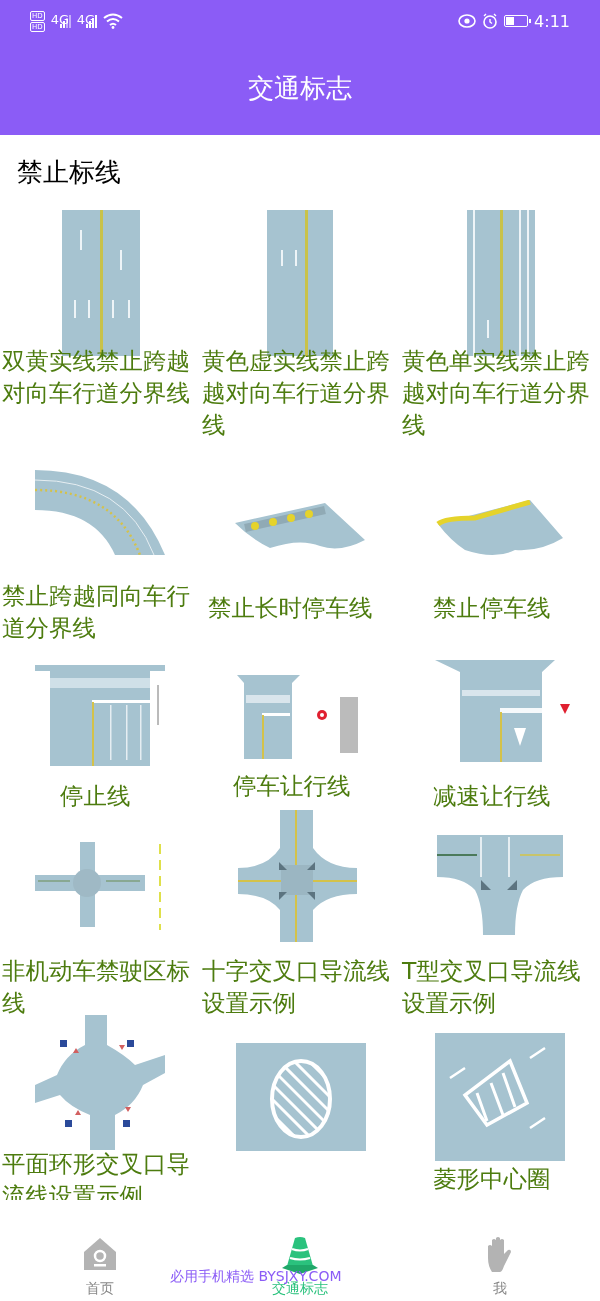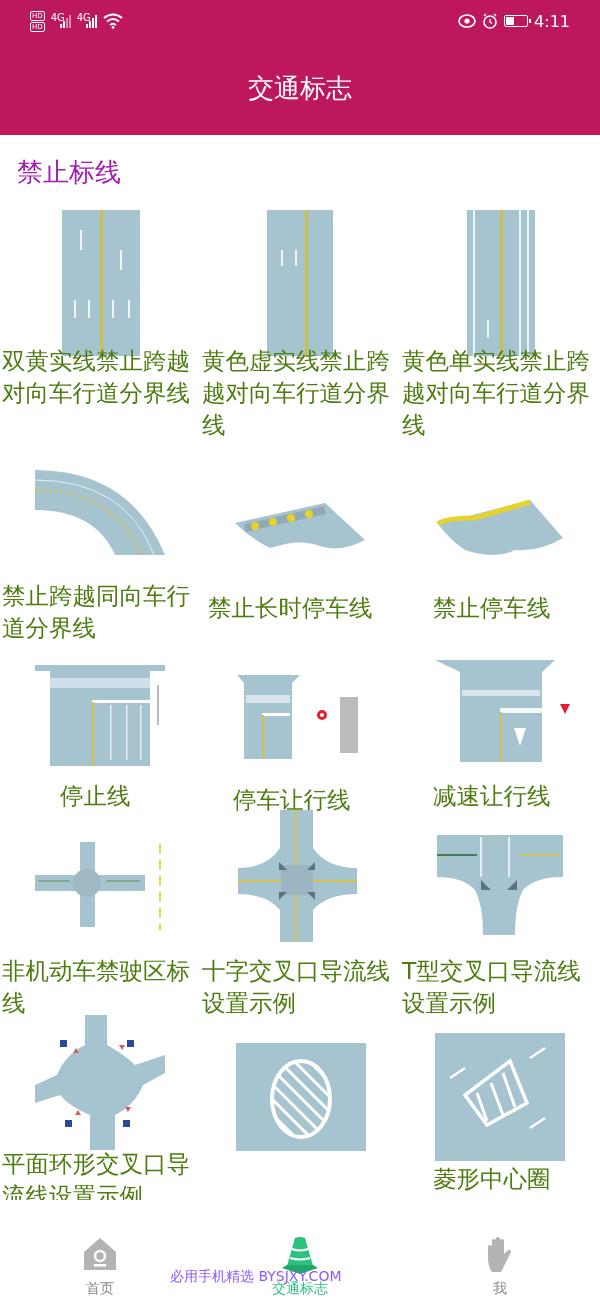--- a/index.html
+++ b/index.html
@@ -1,33 +1,33 @@
 <!DOCTYPE html>
 <html><head>
 <meta charset="utf-8">
 <style>
   * { box-sizing: border-box; margin: 0; padding: 0; }
   html, body { width: 600px; height: 1301px; overflow: hidden; background: #fff; }
   body { font-family: "DejaVu Sans", "Liberation Sans", sans-serif; position: relative; }
 
-  .header { position: absolute; left: 0; top: 0; width: 600px; height: 135px; background: #be185d; color: #fff; }
+  .header { position: absolute; left: 0; top: 0; width: 600px; height: 135px; background: #8b5cf6; color: #fff; }
   .status-bar { height: 42px; display: flex; align-items: center; justify-content: space-between; padding: 0 30px; font-size: 13px; }
   .sb-left { display: flex; align-items: center; gap: 6px; }
   .hd { display: flex; flex-direction: column; gap: 1px; font-size: 7px; line-height: 8px; }
   .hd span { border: 1px solid #fff; border-radius: 2px; padding: 0 1px; }
   .sig { display: flex; align-items: flex-end; gap: 1px; height: 14px; position: relative; padding-left: 9px; }
-  .sig .lbl { position: absolute; left: 0; top: -2px; font-size: 10px; }
+  .sig .lbl { position: absolute; left: 0; top: -2px; font-size: 13px; }
   .sig i { display: block; width: 2px; background: #fff; }
   .sb-right { display: flex; align-items: center; gap: 6px; font-size: 16px; }
   .battery { width: 24px; height: 12px; border: 1.5px solid #fff; border-radius: 2px; position: relative; }
   .battery::before { content: ""; position: absolute; left: 1px; top: 1px; bottom: 1px; width: 8px; background: #fff; }
   .battery::after { content: ""; position: absolute; right: -4px; top: 3px; width: 2px; height: 4px; background: #fff; }
   .title { text-align: center; font-size: 26px; line-height: 93px; height: 93px; }
 
-  .section-title { position: absolute; left: 17px; top: 155px; font-size: 26px; color: #a21caf; }
+  .section-title { position: absolute; left: 17px; top: 155px; font-size: 26px; color: #000000; }
 
   .grid { position: absolute; left: 0; top: 200px; width: 600px; }
   .cell { position: absolute; width: 200px; }
   .thumb { position: absolute; background: #a6c3d0; }
   .label { position: absolute; font-size: 23.5px; color: #4d7c0f; line-height: 32px; }
 
   .lane-y { position: absolute; top: 0; bottom: 0; width: 3px; background: #c9c24a; }
   .lane-w { position: absolute; width: 2px; background: #eef4f7; }
 
   .tabbar { position: absolute; left: 0; top: 1210px; width: 600px; height: 91px; background: #fff; }
@@ -169,21 +169,21 @@
   <div class="cell" style="left:200px;top:455px;height:170px">
     <svg style="position:absolute;left:32px;top:20px" width="140" height="90" viewBox="0 0 140 90">
       <path d="M5 0 L68 0 L60 8 L60 84 L12 84 L12 8 Z" fill="#a6c3d0"></path>
       <rect x="14" y="20" width="44" height="8" fill="#e6eef2" opacity=".8"></rect>
       <rect x="30" y="38" width="28" height="3" fill="#fff"></rect>
       <rect x="30" y="40" width="2" height="44" fill="#d4c24a"></rect>
       <circle cx="90" cy="40" r="5" fill="#e02030"></circle>
       <circle cx="90" cy="40" r="2" fill="#fff"></circle>
       <rect x="108" y="22" width="18" height="56" fill="#777" opacity=".5"></rect>
     </svg>
-    <div class="label" style="left:33px;top:129px;width:170px">停车让行线</div>
+    <div class="label" style="left:33px;top:115px;width:170px">停车让行线</div>
   </div>
 
   <div class="cell" style="left:400px;top:455px;height:170px">
     <svg style="position:absolute;left:30px;top:5px" width="150" height="104" viewBox="0 0 150 104">
       <path d="M5 0 L125 0 L112 12 L112 102 L30 102 L30 12 Z" fill="#a6c3d0"></path>
       <rect x="32" y="30" width="78" height="6" fill="#e6eef2" opacity=".8"></rect>
       <rect x="70" y="48" width="42" height="5" fill="#fff" opacity=".9"></rect>
       <rect x="70" y="52" width="2" height="50" fill="#d4c24a"></rect>
       <path d="M84 68 L96 68 L90 86 Z" fill="#fff"></path>
       <path d="M130 44 L140 44 L135 54 Z" fill="#e02030"></path>

